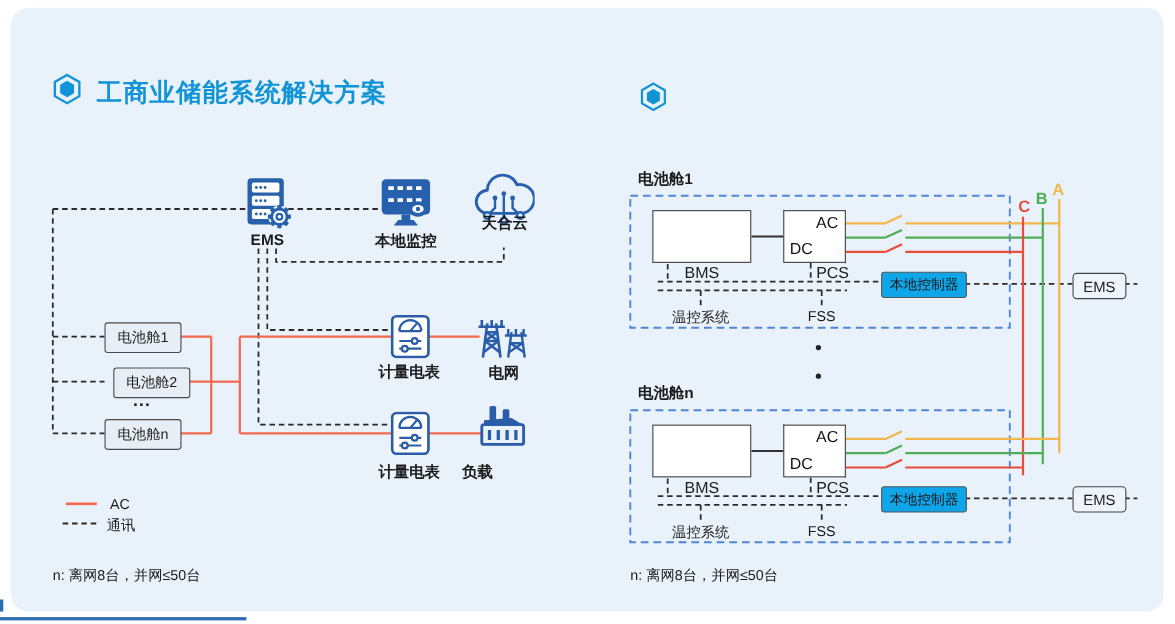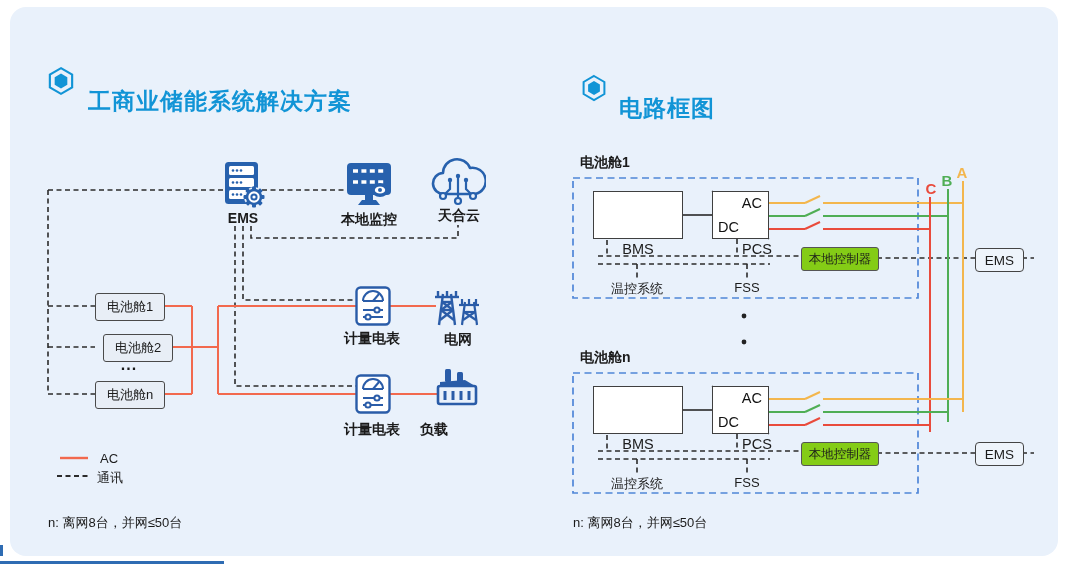--- a/index.html
+++ b/index.html
@@ -3,28 +3,28 @@
 <meta charset="utf-8">
 <style>
   html,body{margin:0;padding:0;background:#ffffff;}
   .page{position:relative;width:1068px;height:567px;overflow:hidden;
         font-family:"Liberation Sans","DejaVu Sans",sans-serif;background:#ffffff;}
   .panel{position:absolute;left:10px;top:7px;width:1048px;height:549px;
          background:#e9f1fb;border-radius:16px;}
   .abs{position:absolute;}
   .label{position:absolute;color:#1b1b1b;white-space:nowrap;}
   .center{transform:translateX(-50%);}
-  .sec-title{position:absolute;font-size:23px;font-weight:bold;color:#1194d6;letter-spacing:1px;margin-top:17px;}
+  .sec-title{position:absolute;font-size:23px;font-weight:bold;color:#1194d6;letter-spacing:1px;}
   .node-label{font-size:14px;font-weight:600;}
   .small-label{font-size:13px;}
   .cabin-box{position:absolute;width:68px;height:26px;background:#e8eef6;border:1.5px solid #4a4a4a;
              border-radius:3px;display:flex;align-items:center;justify-content:center;
              font-size:13px;color:#1b1b1b;}
   .wbox{position:absolute;background:#ffffff;border:1.6px solid #3f3f3f;box-sizing:border-box;}
-  .ctrl-box{position:absolute;width:76px;height:22px;background:#84cc16;border:1.5px solid #555;
+  .ctrl-box{position:absolute;width:76px;height:22px;background:#0ea5e9;border:1.5px solid #555;
             border-radius:3px;display:flex;align-items:center;justify-content:center;
             font-size:12.5px;color:#1b1b1b;}
   .ems-box{position:absolute;width:47px;height:22px;background:#eef4fb;border:1.5px solid #444;
            border-radius:4px;display:flex;align-items:center;justify-content:center;
            font-size:13.5px;color:#1b1b1b;}
   .acdc-label{position:absolute;font-size:14.5px;color:#111;}
   .phase-label{position:absolute;font-size:15px;font-weight:600;transform:translateX(-50%);}
   .deco-bottom{position:absolute;left:0;top:561px;width:224px;height:3px;background:#2e6cb3;}
   .deco-left{position:absolute;left:0;top:545px;width:3px;height:11px;background:#2e6cb3;}
 </style>
@@ -221,21 +221,21 @@
       <circle cx="28" cy="20" r="2.2"></circle>
         <circle cx="20" cy="24" r="2.2"></circle>
         <circle cx="36" cy="24" r="2.2"></circle>
     </g>
     <g stroke="#2761ad" stroke-width="2.2" fill="#e9f1fb">
       <circle cx="28" cy="45" r="3"></circle>
         <circle cx="13" cy="40" r="3"></circle>
         <circle cx="43" cy="40" r="3"></circle>
     </g>
   </svg>
-  <div class="label node-label center" style="left:459px;top:207px;">天合云</div>
+  <div class="label node-label center" style="left:459px;top:194px;">天合云</div>
 
   <div class="cabin-box" style="left:95px;top:293px;">
     <span>电池舱1</span>
   </div>
   <div class="cabin-box" style="left:103px;top:334px;">
     <span>电池舱2</span>
   </div>
   <div class="label center" style="left:129px;top:356px;font-size:16px;font-weight:bold;letter-spacing:1px;">...</div>
   <div class="cabin-box" style="left:95px;top:381px;">
     <span>电池舱n</span>
@@ -309,21 +309,20 @@
   <div class="label node-label center" style="left:434px;top:421px;">负载</div>
 
   <div class="label small-label" style="left:100px;top:451px;">AC</div>
   <div class="label small-label" style="left:97px;top:469px;">通讯</div>
   <div class="label small-label" style="left:48px;top:514px;">n: 离网8台，并网≤50台</div>
 
   <svg class="abs" style="left:581px;top:74px;" width="26" height="28" viewBox="0 0 26 28">
     <polygon points="13,2 23.4,8 23.4,20 13,26 2.6,20 2.6,8" stroke="#1194d6" stroke-width="2" fill="none"></polygon>
     <polygon points="13,7 18.9,10.4 18.9,17.6 13,21 7.1,17.6 7.1,10.4" fill="#1194d6"></polygon>
   </svg>
-  <div class="sec-title" style="left:619px;top:76px;">电路框图</div>
 
   <div class="label node-label" style="left:580px;top:154px;">电池舱1</div>
   <div class="wbox" style="left:593px;top:191px;width:90px;height:48px;"></div>
   <div class="wbox" style="left:712px;top:191px;width:57px;height:48px;">
     <span class="acdc-label" style="right:6px;top:3px;">AC</span>
     <span class="acdc-label" style="left:5px;bottom:3px;">DC</span>
   </div>
   <div class="label center" style="left:638px;top:241px;font-size:14.5px;">BMS</div>
   <div class="label" style="left:742px;top:241px;font-size:14.5px;">PCS</div>
   <div class="label center" style="left:637px;top:280px;font-size:13px;">温控系统</div>

